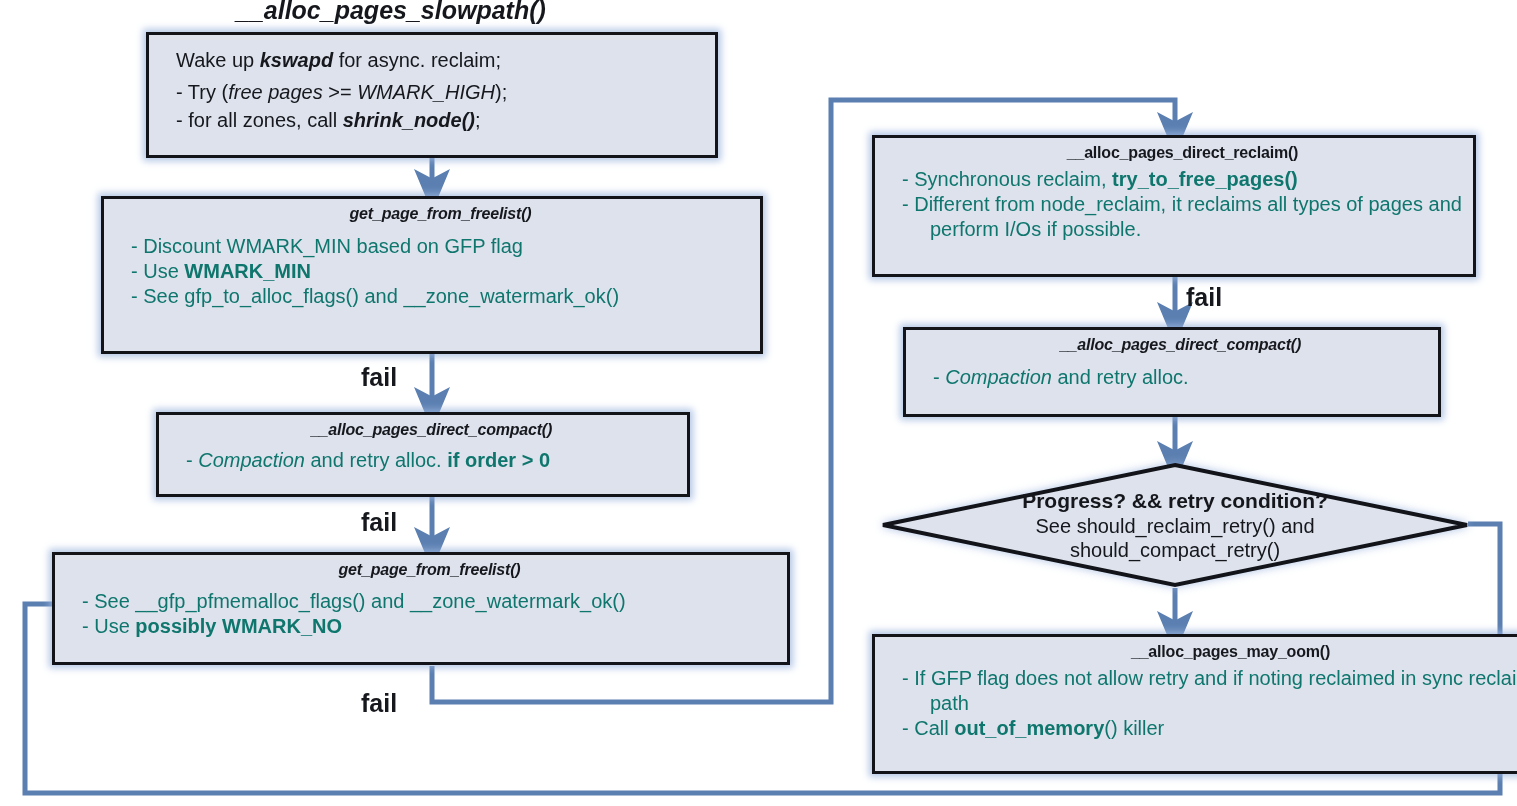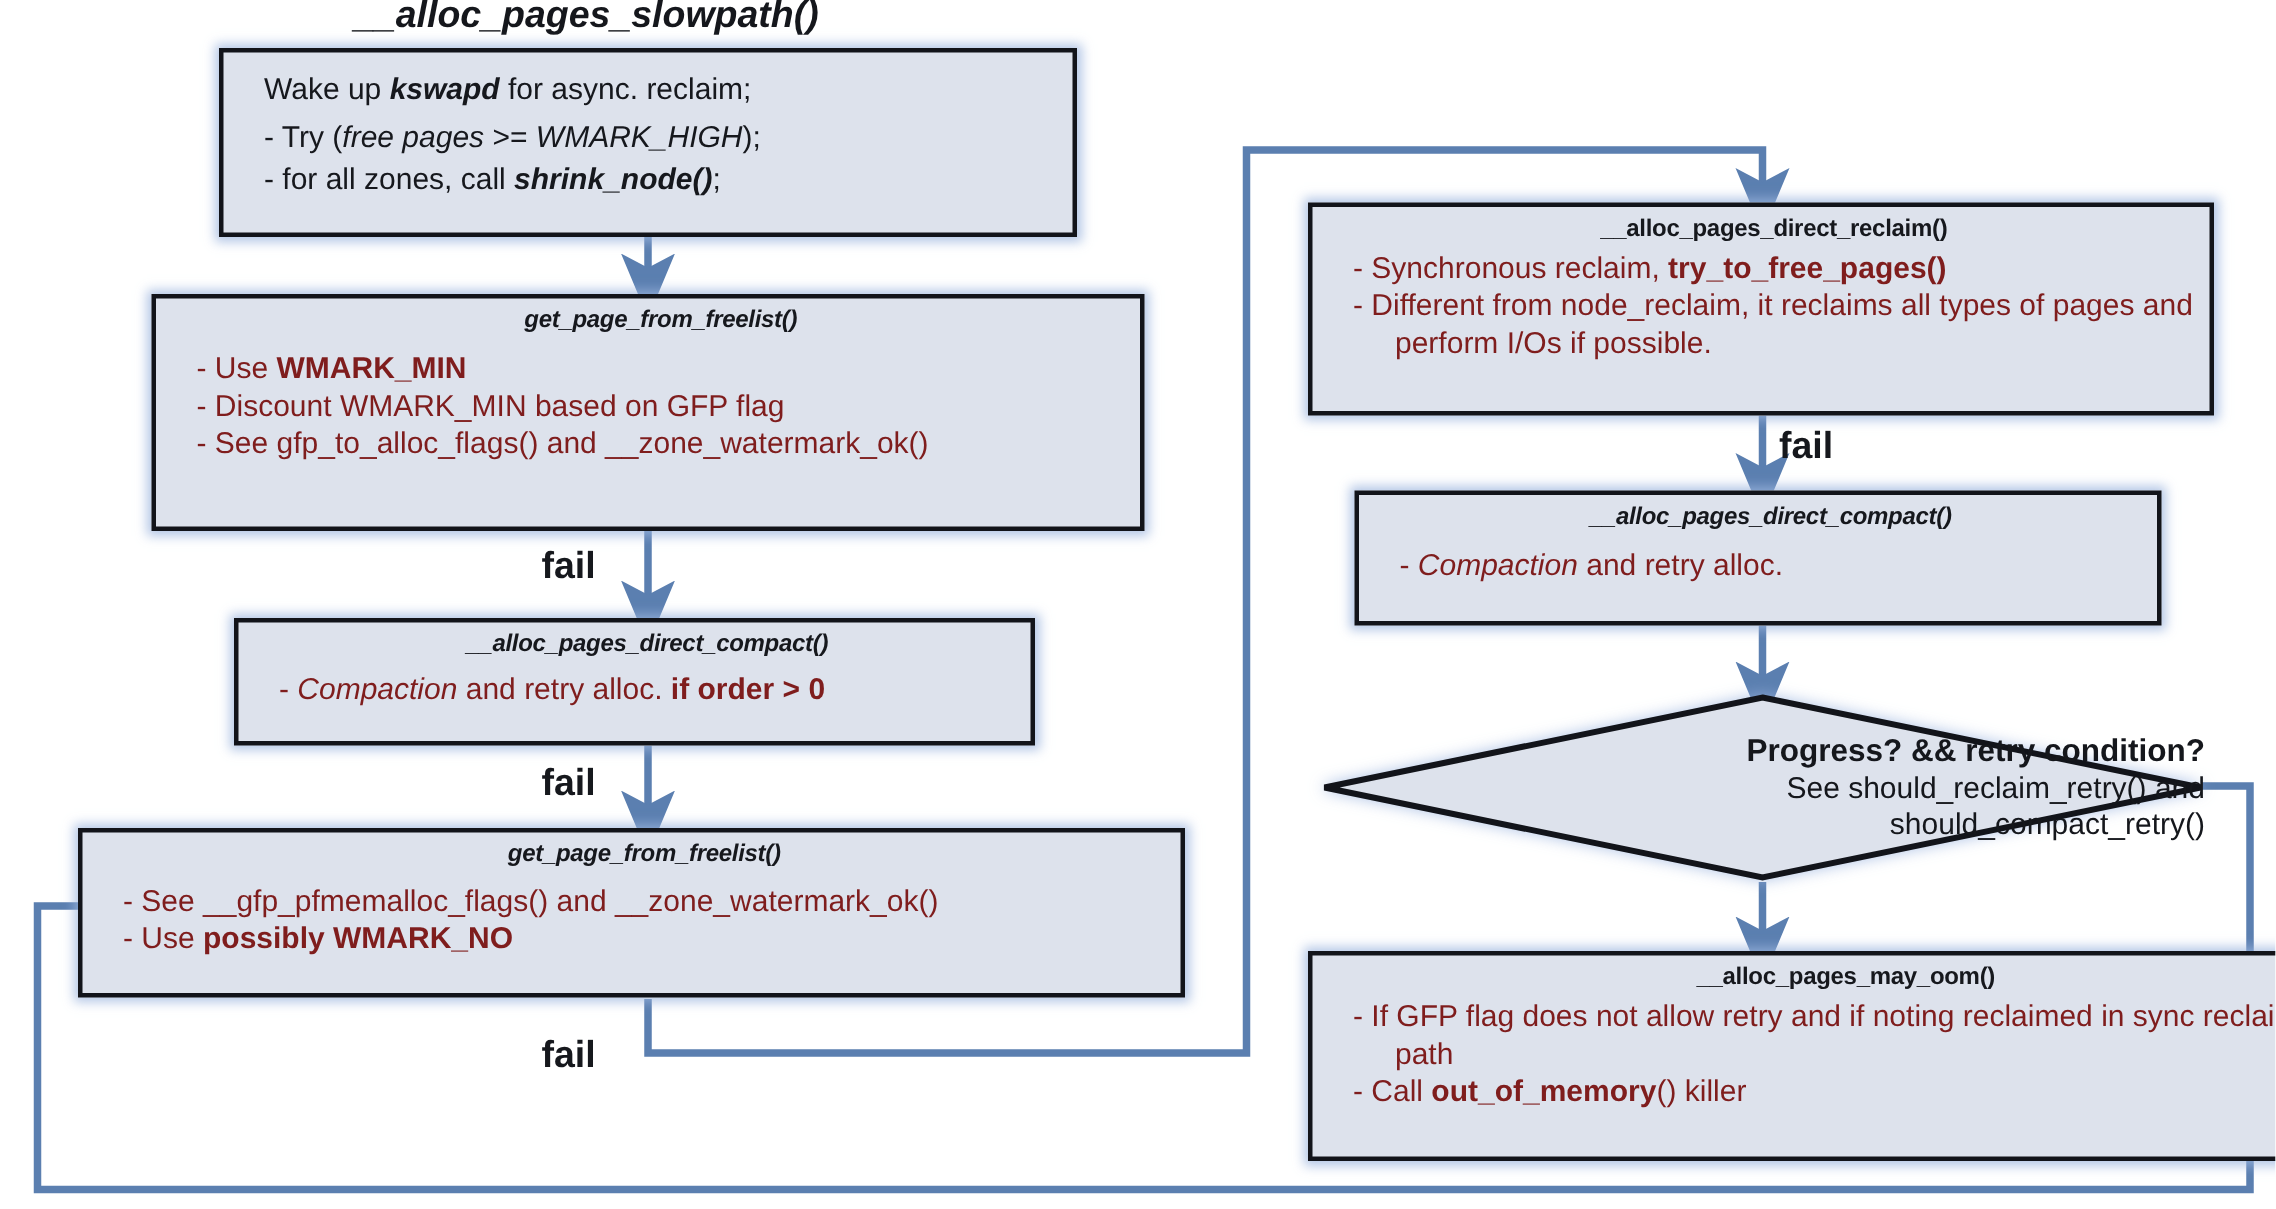--- a/index.html
+++ b/index.html
@@ -40,21 +40,21 @@
     color: #16181d;
     letter-spacing: -0.2px;
     line-height: 1.18;
     white-space: nowrap;
   }
   .node .title.upright {
     font-style: normal;
   }
   .node .body {
     font-size: 20px;
-    color: #7f1d1d;
+    color: #0f766e;
     line-height: 1.26;
     margin-top: 6px;
   }
   .node .body .line {
     white-space: nowrap;
   }
   .node .body .line.wrap {
     white-space: normal;
   }
   .node .body.dash-wide .line {
@@ -146,22 +146,22 @@
       <span>- Try (</span><i class="it">free pages</i><span> &gt;= </span><i class="it">WMARK_HIGH</i><span>);</span>
     </div>
     <div class="plain" style="margin-top:2px;">
       <span>- for all zones, call </span><b class="bdi">shrink_node()</b><span>;</span>
     </div>
   </div>
 
   <div class="node" style="left:101px; top:196px; width:662px; height:158px;">
     <div class="title">get_page_from_freelist()</div>
     <div class="body" style="margin-top:10px;">
+      <div class="line">- Discount WMARK_MIN based on GFP flag</div>
       <div class="line"><span>- Use </span><b class="bd">WMARK_MIN</b></div>
-      <div class="line">- Discount WMARK_MIN based on GFP flag</div>
       <div class="line">- See gfp_to_alloc_flags() and __zone_watermark_ok()</div>
     </div>
   </div>
 
   <div class="node" style="left:156px; top:412px; width:534px; height:85px;">
     <div class="title">__alloc_pages_direct_compact()</div>
     <div class="body" style="margin-top:8px;">
       <div class="line"><span>- </span><i class="it">Compaction</i><span> and retry alloc. </span><b class="bd">if order &gt; 0</b></div>
     </div>
   </div>
@@ -186,21 +186,21 @@
     <div class="title">__alloc_pages_direct_compact()</div>
     <div class="body" style="margin-top:10px;">
       <div class="line"><span>- </span><i class="it">Compaction</i><span> and retry alloc.</span></div>
     </div>
   </div>
 
   <div class="diamond-wrap" style="left:880px; top:462px; width:590px; height:126px;">
     <svg width="590" height="126" viewBox="0 0 590 126" style="position:absolute; left:0; top:0; filter: drop-shadow(0 0 5px rgba(155,180,222,0.8));">
       <polygon points="295,3 587,63 295,123 3,63" fill="#dde2ec" stroke="#12141a" stroke-width="4"></polygon>
     </svg>
-    <div class="diamond-label" style="top:26px;text-align:right;">
+    <div class="diamond-label" style="top:26px;">
       <div class="l1">Progress? &amp;&amp; retry condition?</div>
       <div>See should_reclaim_retry() and</div>
       <div>should_compact_retry()</div>
     </div>
   </div>
 
   <div class="node" style="left:872px; top:634px; width:700px; height:140px;">
     <div class="title upright">__alloc_pages_may_oom()</div>
     <div class="body dash-wide" style="margin-top:4px;">
       <div class="line wrap">-  If GFP flag does not allow retry and if noting reclaimed in sync reclaim path</div>

